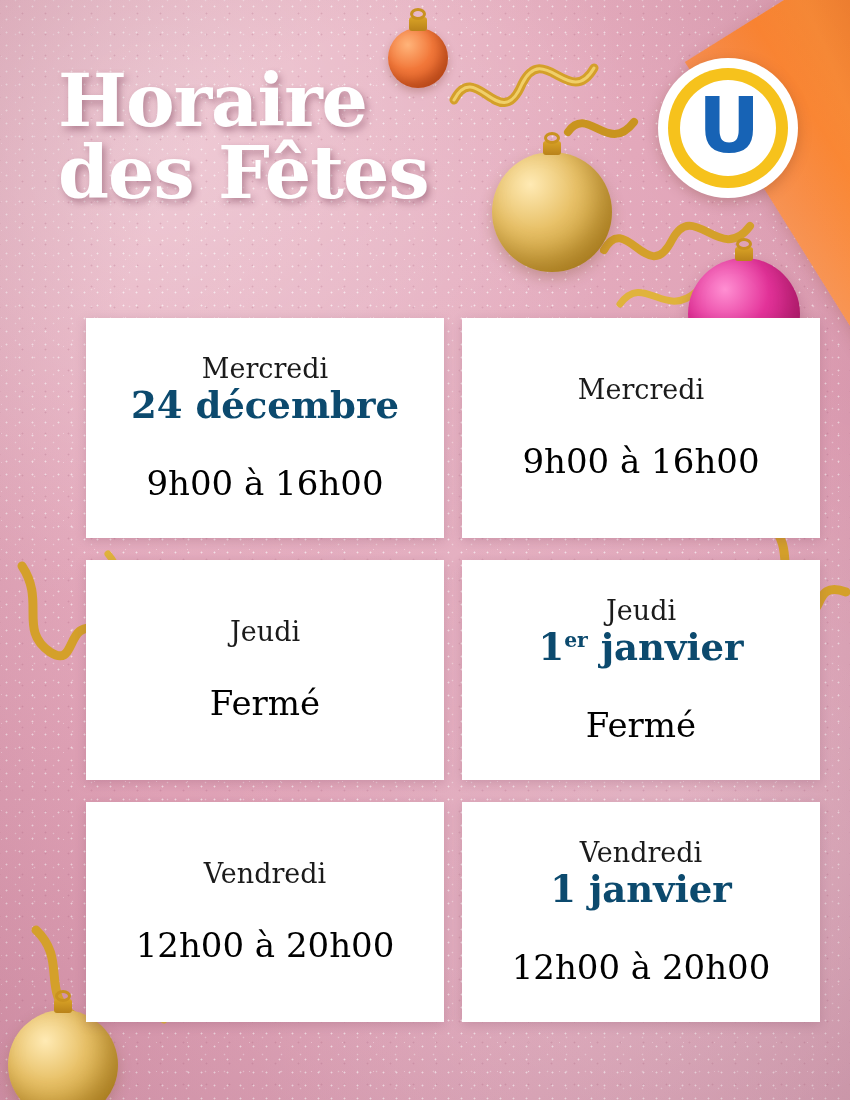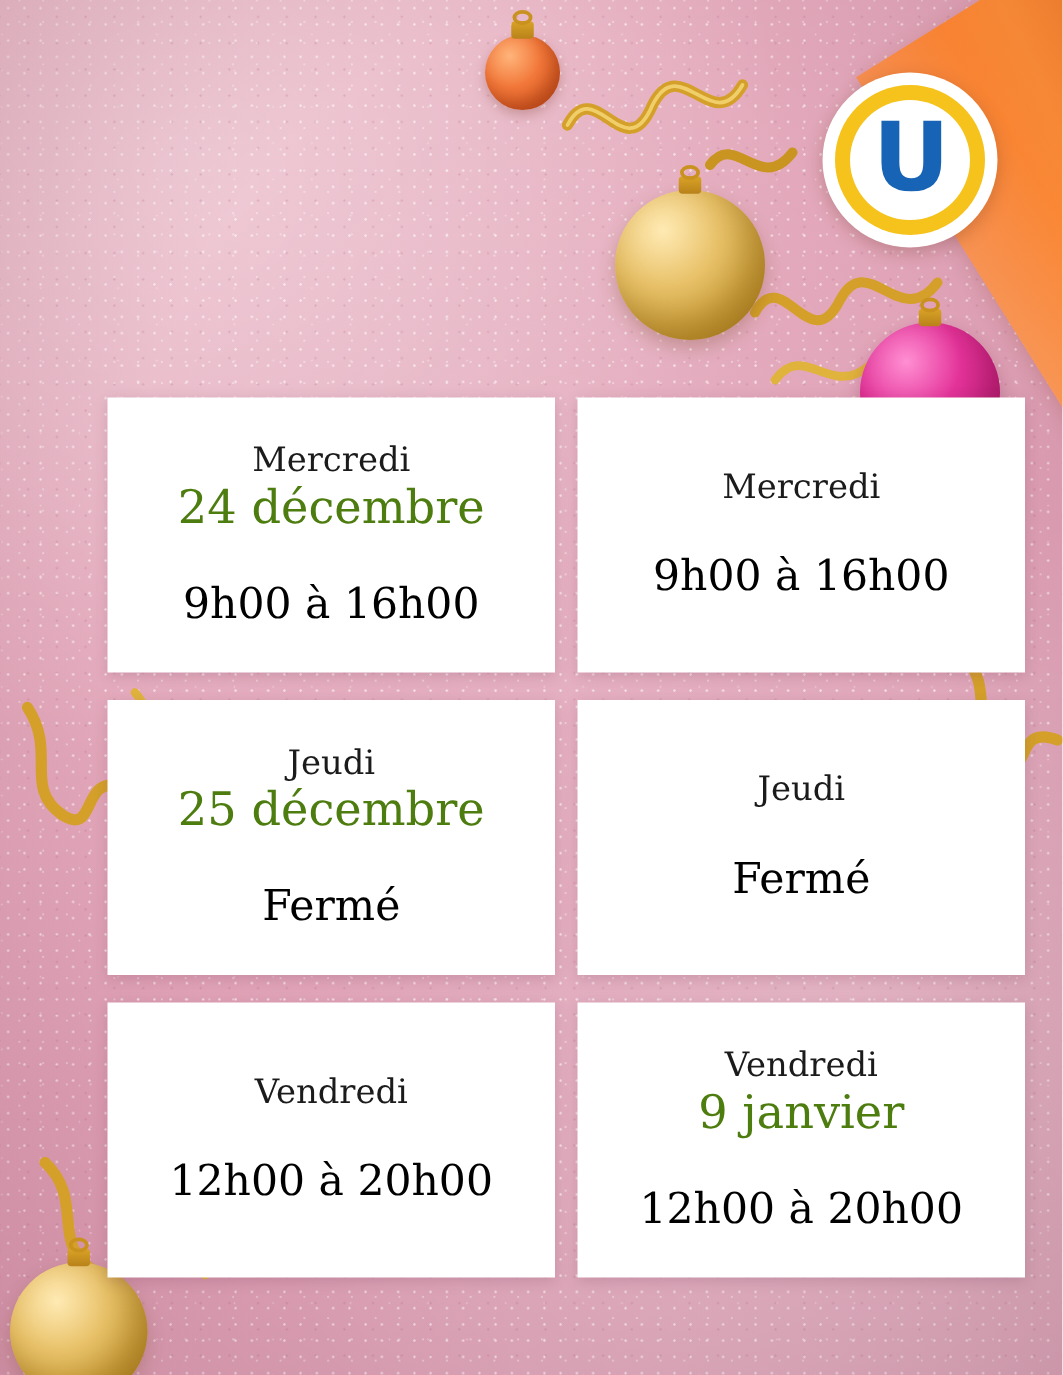--- a/index.html
+++ b/index.html
@@ -199,23 +199,23 @@
     box-sizing: border-box;
   }
   .card .day {
     font-family: "DejaVu Serif", serif;
     font-size: 27px;
     color: #1b1b1b;
     line-height: 1.1;
   }
   .card .date {
     font-family: "DejaVu Serif", serif;
-    font-weight: 400;
+    font-weight: 700;
     font-size: 37px;
-    color: #4d7c0f;
+    color: #0c4a6e;
     line-height: 1.12;
     margin-top: 2px;
   }
   .card .date sup {
     font-size: 0.55em;
     vertical-align: super;
     line-height: 0;
   }
   .card .hours {
     font-family: "DejaVu Serif", serif;
@@ -261,20 +261,24 @@
   <div class="orn orn-gold-big">
       <span class="cap"></span>
     </div>
   <div class="orn orn-pink">
       <span class="cap"></span>
     </div>
   <div class="orn orn-gold-bottom">
       <span class="cap"></span>
     </div>
 
+  <div class="title">
+    <span>Horaire</span>
+    <span class="l2">des Fêtes</span>
+  </div>
 
   <div class="logo">
     <div class="logo-ring">
       <div class="logo-inner">
         <span class="logo-letter">U</span>
       </div>
     </div>
   </div>
 
   <div class="grid">
@@ -285,34 +289,34 @@
       <div class="hours">9h00 à 16h00</div>
     </div>
 
     <div class="card">
       <div class="day">Mercredi</div>
       <div class="hours">9h00 à 16h00</div>
     </div>
 
     <div class="card">
       <div class="day">Jeudi</div>
-      <div class="date">25 décembre</div>
       <div class="hours">Fermé</div>
     </div>
 
     <div class="card">
       <div class="day">Jeudi</div>
+      <div class="date"><span>1</span><sup>er</sup><span> janvier</span></div>
       <div class="hours">Fermé</div>
     </div>
 
     <div class="card">
       <div class="day">Vendredi</div>
       <div class="hours">12h00 à 20h00</div>
     </div>
 
     <div class="card">
       <div class="day">Vendredi</div>
-      <div class="date">9 janvier</div>
+      <div class="date">1 janvier</div>
       <div class="hours">12h00 à 20h00</div>
     </div>
 
   </div>
 </div>
 
 </body></html>

